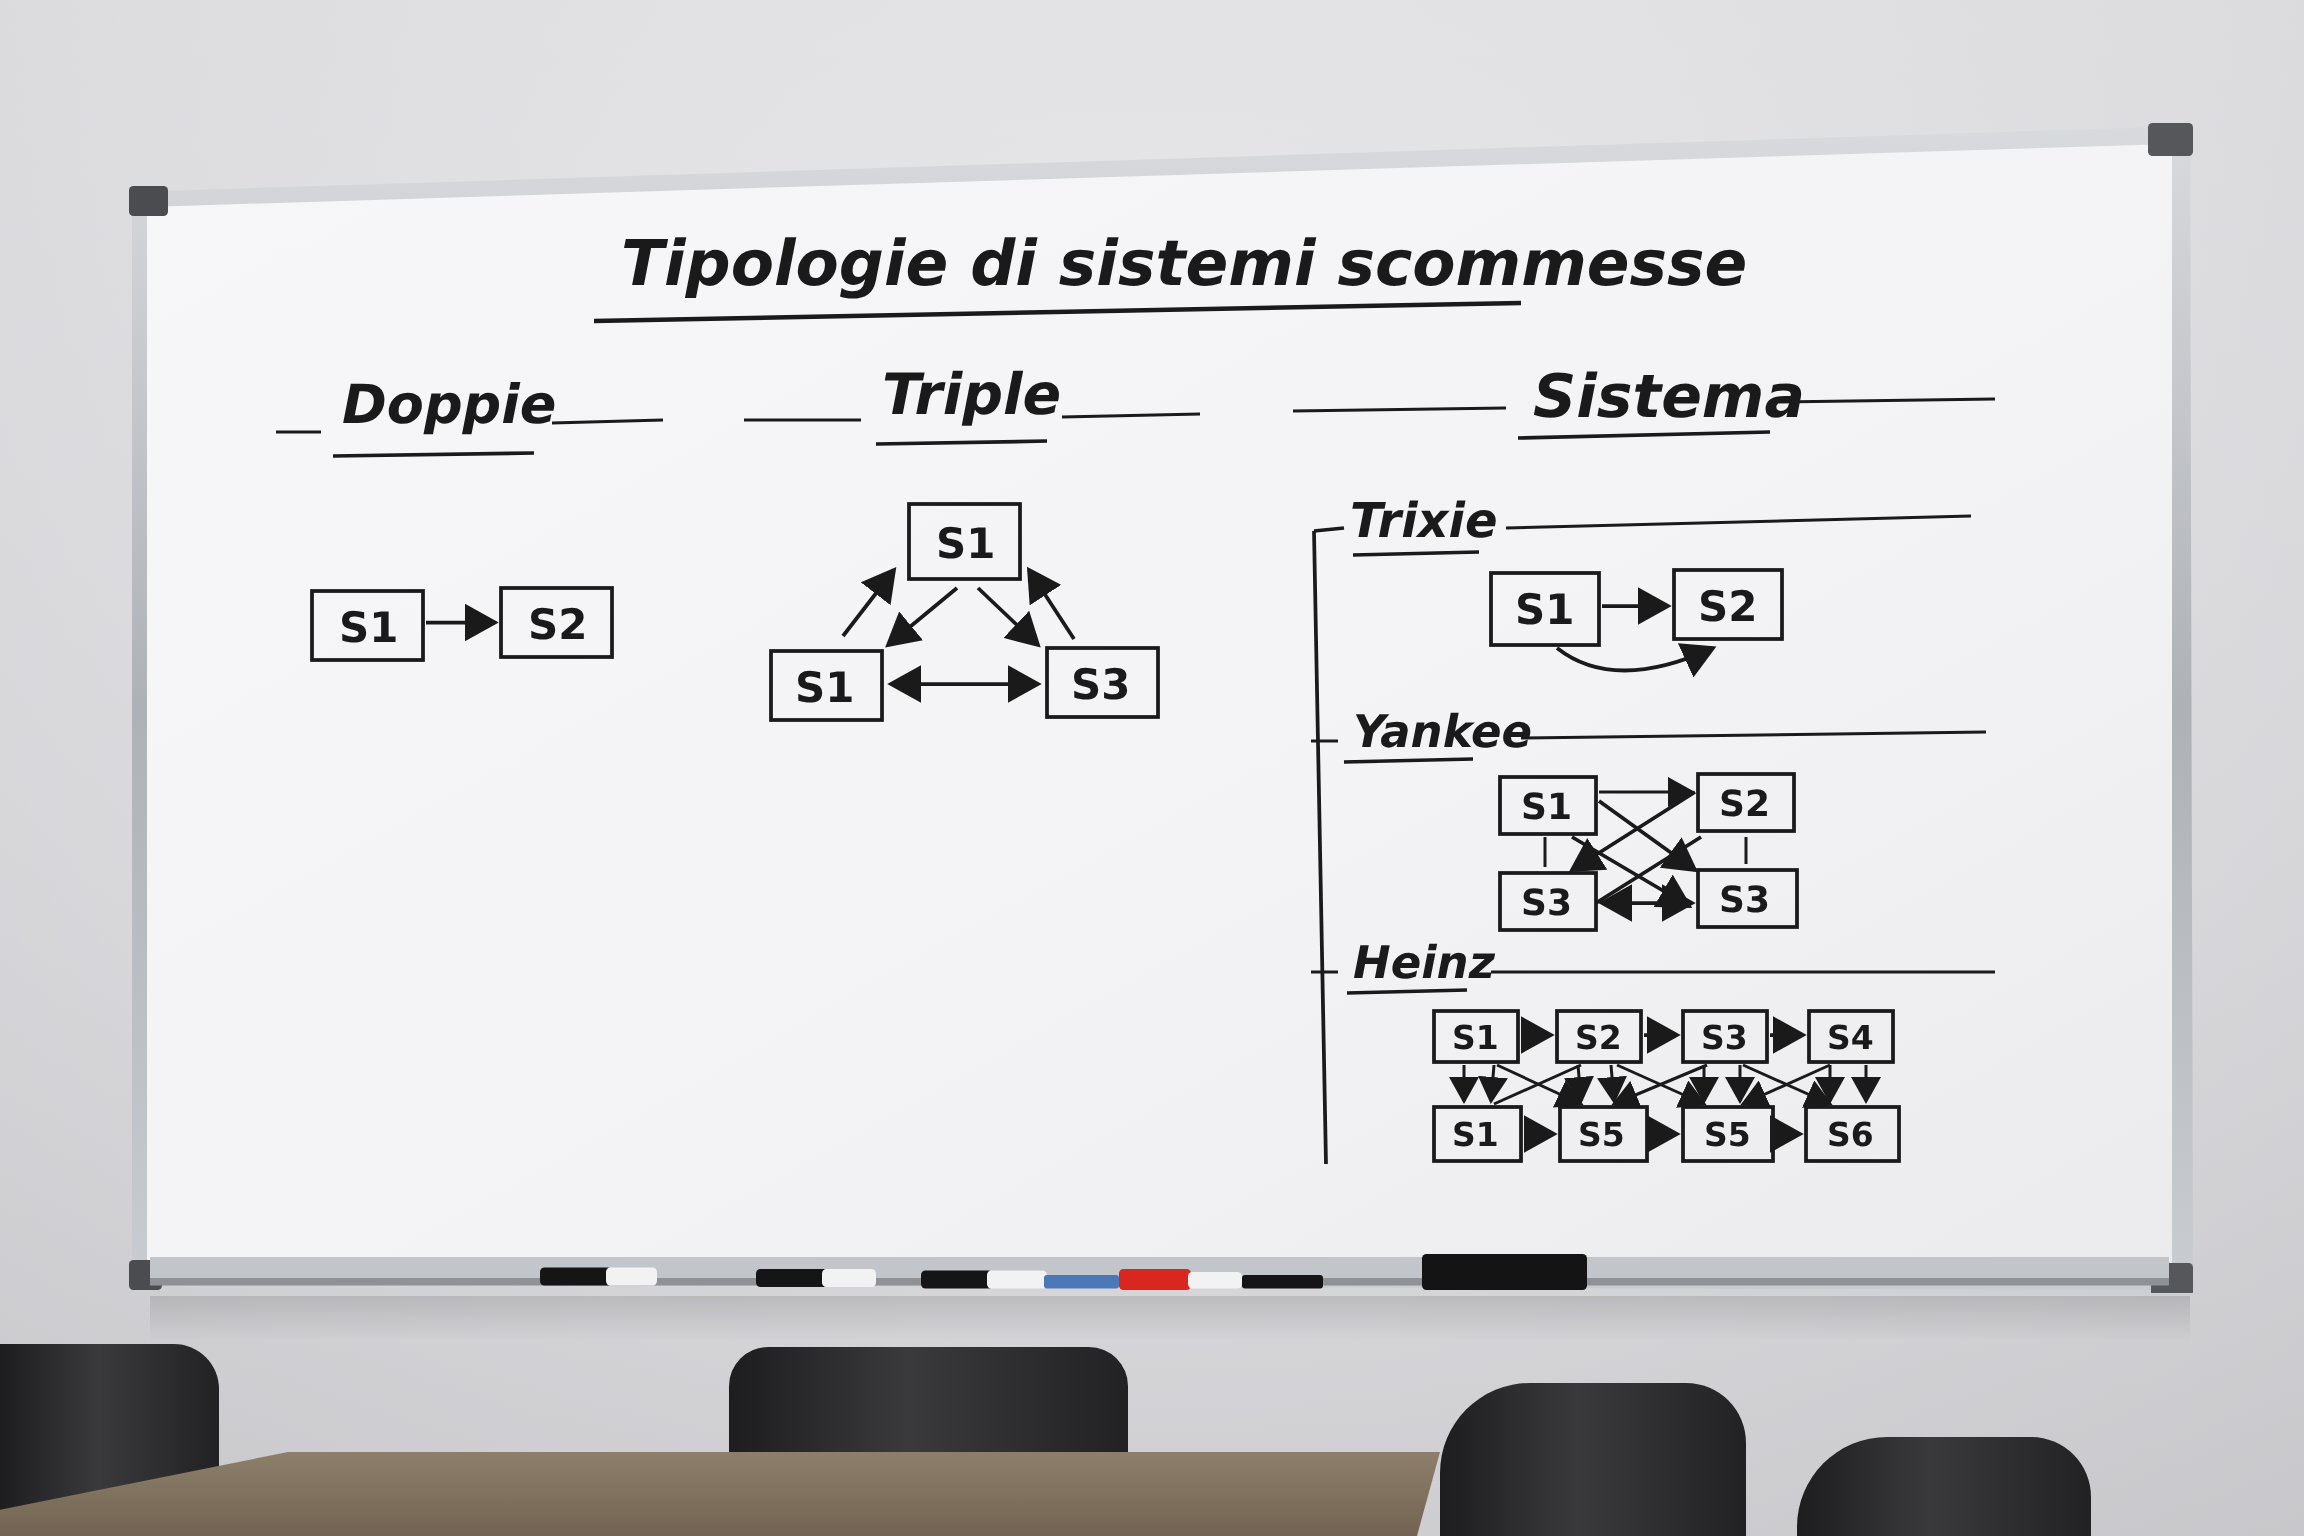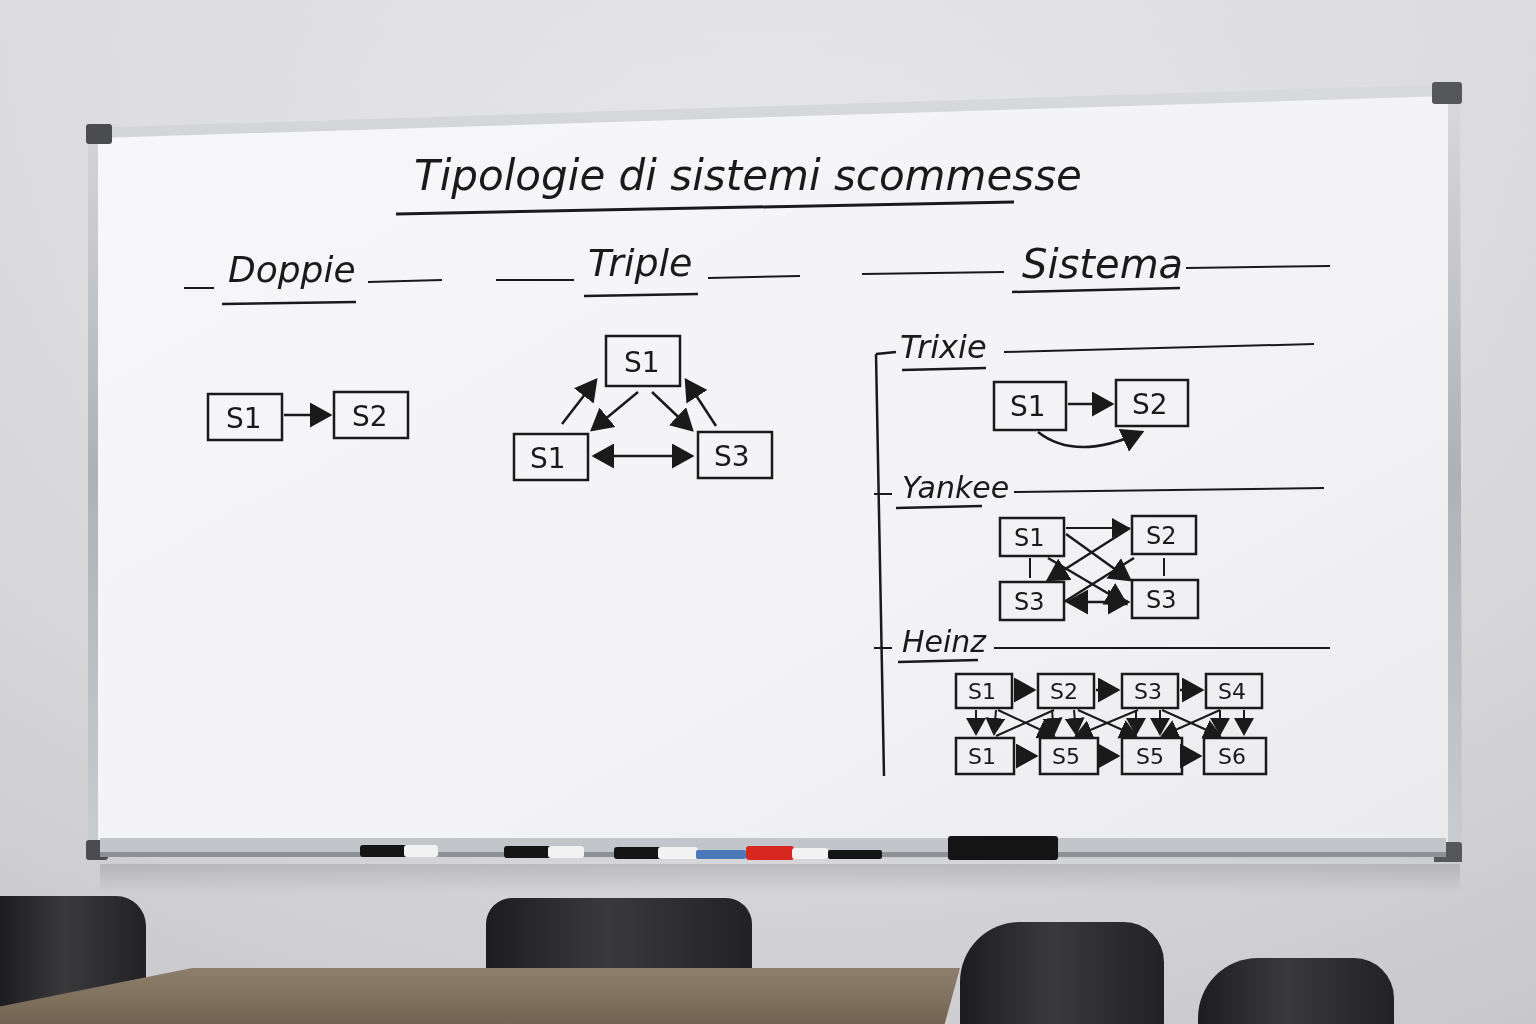--- a/index.html
+++ b/index.html
@@ -5,21 +5,21 @@
   html, body { margin:0; padding:0; }
   body {
     width:1536px; height:1024px; overflow:hidden; position:relative;
     background: linear-gradient(180deg, #e6e5e8 0%, #dddce0 60%, #d4d3d7 100%);
     font-family: "DejaVu Sans", sans-serif;
   }
   .wall-shade { position:absolute; left:0; top:0; width:1536px; height:1024px;
     background: radial-gradient(ellipse at 50% 40%, rgba(255,255,255,0.25), rgba(0,0,0,0.06)); }
   
   .board {
-    position:absolute; left:86px; top:82px; width:1378px; height:780px;
+    position:absolute; left:86px; top:82px; width:1378px; height:780px;font-weight:bold;
   }
   .board svg { position:absolute; left:0; top:0; }
   .hand { font-family: "DejaVu Sans", sans-serif; fill:#1a1a1a; }
   
   .chair { position:absolute; background: linear-gradient(90deg,#1d1d1f,#3a3a3d 45%,#222224); border-radius:26px 26px 6px 6px; }
   .table { position:absolute; left:0; top:968px; width:960px; height:70px;
     background: linear-gradient(180deg,#8e7f6c,#7a6a58 60%,#6a5b4b);
     clip-path: polygon(20% 0, 100% 0, 98% 100%, 0 100%, 0 55%); }
 </style>
 </head>

